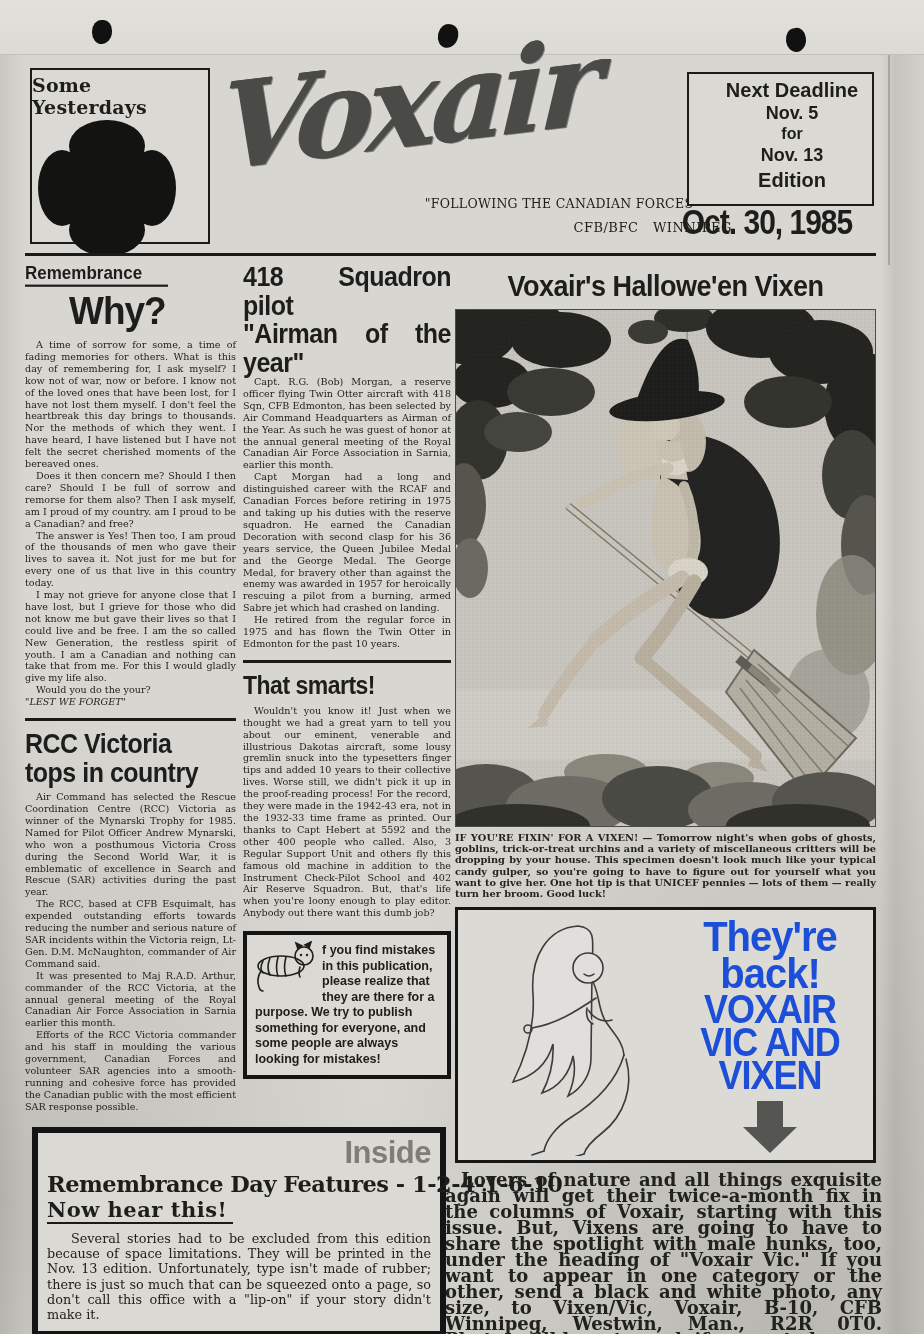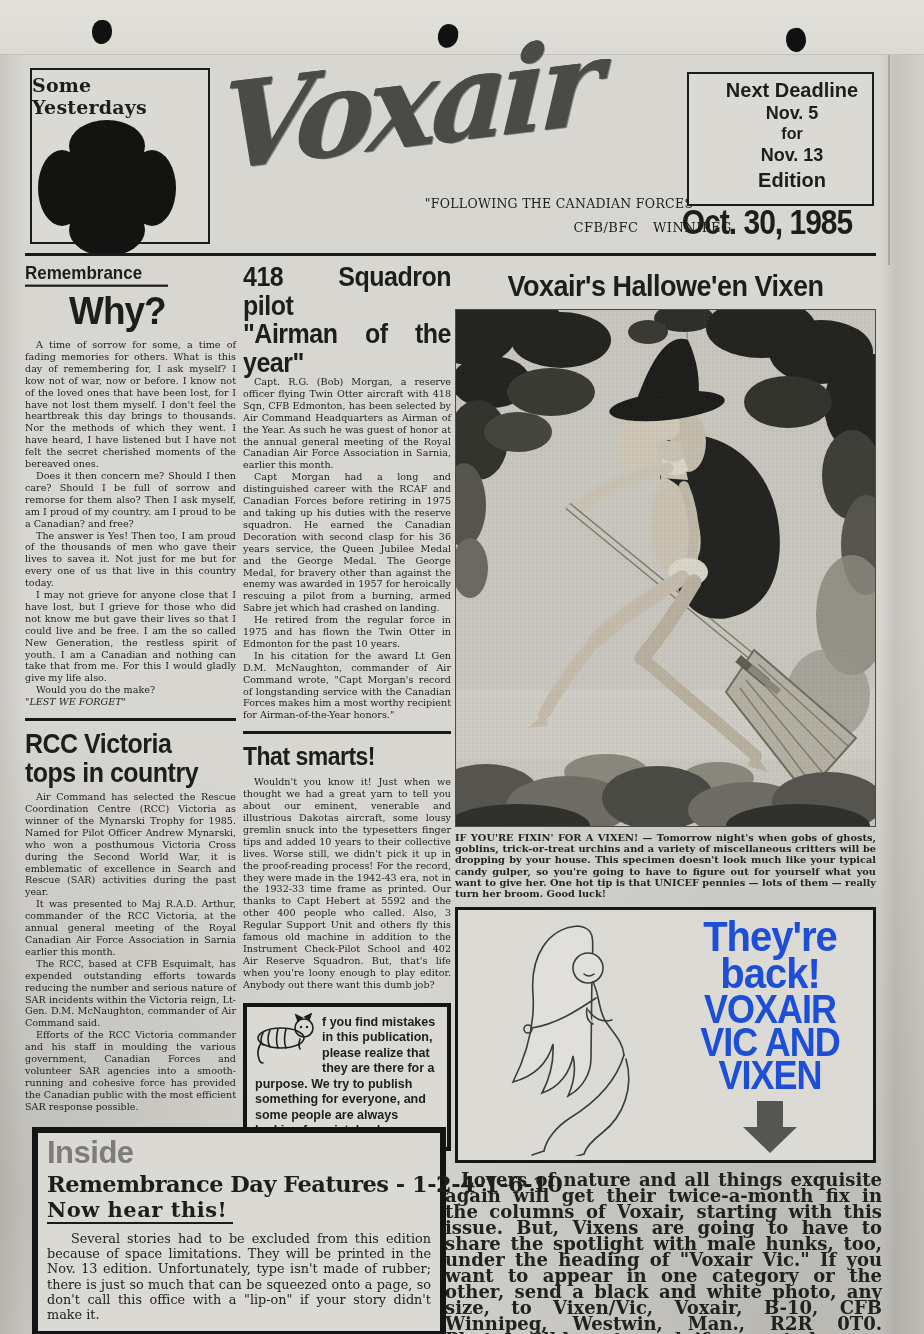--- a/index.html
+++ b/index.html
@@ -67,21 +67,21 @@
     font-family:"Liberation Sans",sans-serif;font-weight:bold;color:#1d4ed8;}
   .tb-l1{font-size:40px;line-height:37px;letter-spacing:-1px;transform:scaleY(1.05);}
   .tb-l2{font-size:40px;line-height:37px;letter-spacing:-1px;transform:scaleY(1.05);}
   .tb-caps{font-size:36px;line-height:33px;letter-spacing:-1px;transform:scaleY(1.12);}
   .arrow{width:26px;height:26px;background:#55555২;background:#555552;margin:10px auto 0;position:relative;}
   .arrow::after{content:"";position:absolute;left:-14px;top:26px;border:27px solid transparent;border-top:26px solid #555552;border-bottom:0;}
   .vic-para{position:absolute;left:445px;top:1172px;width:437px;font-weight:bold;font-size:18px;line-height:16px;
     text-align:justify;text-indent:16px;color:#21211d;}
   
   .inside-box{position:absolute;left:32px;top:1127px;width:384px;border:6px solid #141414;background:#dbd9d4;padding:2px 9px 9px;}
-  .inside-title{text-align:left;font-family:"Liberation Sans",sans-serif;font-weight:bold;font-size:31px;
+  .inside-title{text-align:right;font-family:"Liberation Sans",sans-serif;font-weight:bold;font-size:31px;
     color:#7e7d7a;letter-spacing:-.5px;margin:0;}
   .inside-feat{font-weight:bold;font-size:22.5px;letter-spacing:-.5px;margin:0;white-space:nowrap;}
   .inside-hear{font-weight:bold;font-size:21px;border-bottom:2px solid #1a1a1a;display:inline-block;padding-right:6px;letter-spacing:.5px;}
   .inside-body{font-weight:normal;font-size:12.8px;line-height:15.2px;text-align:justify;text-indent:24px;margin-top:7px;color:#21211d;}
 </style>
 </head>
 <body>
 
 <div id="page">
 
@@ -121,47 +121,46 @@
   <div class="head-rule"></div>
 
   <div class="col" id="col1">
     <div class="kicker">Remembrance</div>
     <div class="why-head">Why?</div>
     <div class="body">
       <p>A time of sorrow for some, a time of fading memories for others. What is this day of remembering for, I ask myself? I kow not of war, now or before. I know not of the loved ones that have been lost, for I have not lost them myself. I don't feel the heartbreak this day brings to thousands. Nor the methods of which they went. I have heard, I have listened but I have not felt the secret cherished moments of the bereaved ones.</p>
       <p>Does it then concern me? Should I then care? Should I be full of sorrow and remorse for them also? Then I ask myself, am I proud of my country. am I proud to be a Canadian? and free?</p>
       <p>The answer is Yes! Then too, I am proud of the thousands of men who gave their lives to savea it. Not just for me but for every one of us that live in this country today.</p>
       <p>I may not grieve for anyone close that I have lost, but I grieve for those who did not know me but gave their lives so that I could live and be free. I am the so called New Generation, the restless spirit of youth. I am a Canadian and nothing can take that from me. For this I would gladly give my life also.</p>
-      <p>Would you do the make?</p>
+      <p>Would you do the your?</p>
       <p class="noind ital">"LEST WE FORGET"</p>
     </div>
     <div class="rule"></div>
     <div class="h2">
       <span class="jl" style="text-align-last:left;">RCC Victoria</span>
       <span class="jl" style="text-align-last:left;">tops in country</span>
     </div>
     <div class="body">
       <p>Air Command has selected the Rescue Coordination Centre (RCC) Victoria as winner of the Mynarski Trophy for 1985. Named for Pilot Officer Andrew Mynarski, who won a posthumous Victoria Cross during the Second World War, it is emblematic of excellence in Search and Rescue (SAR) activities during the past year.</p>
+      <p>The RCC, based at CFB Esquimalt, has expended outstanding efforts towards reducing the number and serious nature of SAR incidents within the Victoria reign, Lt-Gen. D.M. McNaughton, commander of Air Command said.</p>
       <p>It was presented to Maj R.A.D. Arthur, commander of the RCC Victoria, at the annual general meeting of the Royal Canadian Air Force Association in Sarnia earlier this month.</p>
-      <p>The RCC, based at CFB Esquimalt, has expended outstanding efforts towards reducing the number and serious nature of SAR incidents within the Victoria reign, Lt-Gen. D.M. McNaughton, commander of Air Command said.</p>
       <p>Efforts of the RCC Victoria commander and his staff in moulding the various government, Canadian Forces and volunteer SAR agencies into a smooth-running and cohesive force has provided the Canadian public with the most efficient SAR response possible.</p>
     </div>
   </div>
 
   <div class="col" id="col2">
     <div class="h2">
       <span class="jl">418 Squadron pilot</span>
       <span class="jl">"Airman of the</span>
       <span class="jl" style="text-align-last:left;">year"</span>
     </div>
     <div class="body">
       <p>Capt. R.G. (Bob) Morgan, a reserve officer flying Twin Otter aircraft with 418 Sqn, CFB Edmonton, has been selected by Air Command Headquarters as Airman of the Year. As such he was guest of honor at the annual general meeting of the Royal Canadian Air Force Association in Sarnia, earlier this month.</p>
       <p>Capt Morgan had a long and distinguished career with the RCAF and Canadian Forces before retiring in 1975 and taking up his duties with the reserve squadron. He earned the Canadian Decoration with second clasp for his 36 years service, the Queen Jubilee Medal and the George Medal. The George Medal, for bravery other than against the enemy was awarded in 1957 for heroically rescuing a pilot from a burning, armed Sabre jet which had crashed on landing.</p>
       <p>He retired from the regular force in 1975 and has flown the Twin Otter in Edmonton for the past 10 years.</p>
-      <p>In his citation for the award Lt Gen D.M. McNaughton, commander of Air Command wrote, "Capt Morgan's record of longstanding service with the Canadian Forces makes him a most worthy recipient for Airman-of-the-Year honors."</p>
     </div>
     <div class="rule"></div>
     <div class="smarts">That smarts!</div>
     <div class="body">
       <p>Wouldn't you know it! Just when we thought we had a great yarn to tell you about our eminent, venerable and illustrious Dakotas aircraft, some lousy gremlin snuck into the typesetters finger tips and added 10 years to their collective lives. Worse still, we didn't pick it up in the proof-reading process! For the record, they were made in the 1942-43 era, not in the 1932-33 time frame as printed. Our thanks to Capt Hebert at 5592 and the other 400 people who called. Also, 3 Regular Support Unit and others fly this famous old machine in addition to the Instrument Check-Pilot School and 402 Air Reserve Squadron. But, that's life when you're loony enough to play editor. Anybody out there want this dumb job?</p>
     </div>
     <div class="mist-box">
       <svg width="66" height="52" viewBox="0 0 66 52" aria-hidden="true">
         <g fill="none" stroke="#1e1e1c" stroke-width="1.6" stroke-linecap="round">
           <ellipse cx="28" cy="25" rx="23" ry="10"></ellipse>

